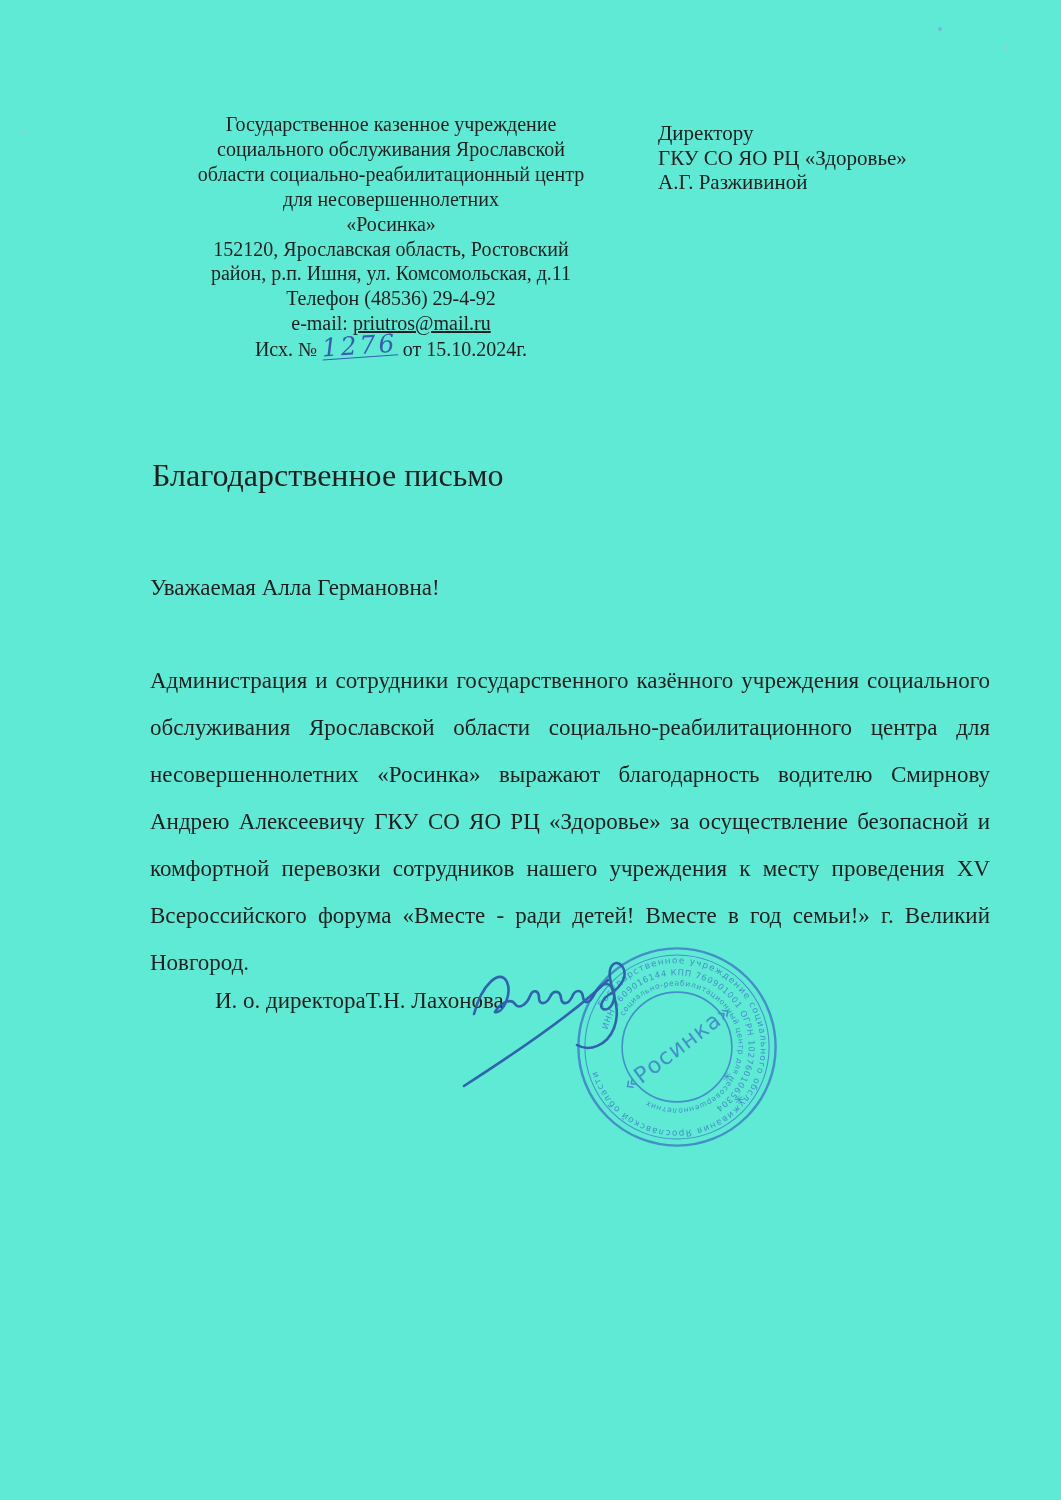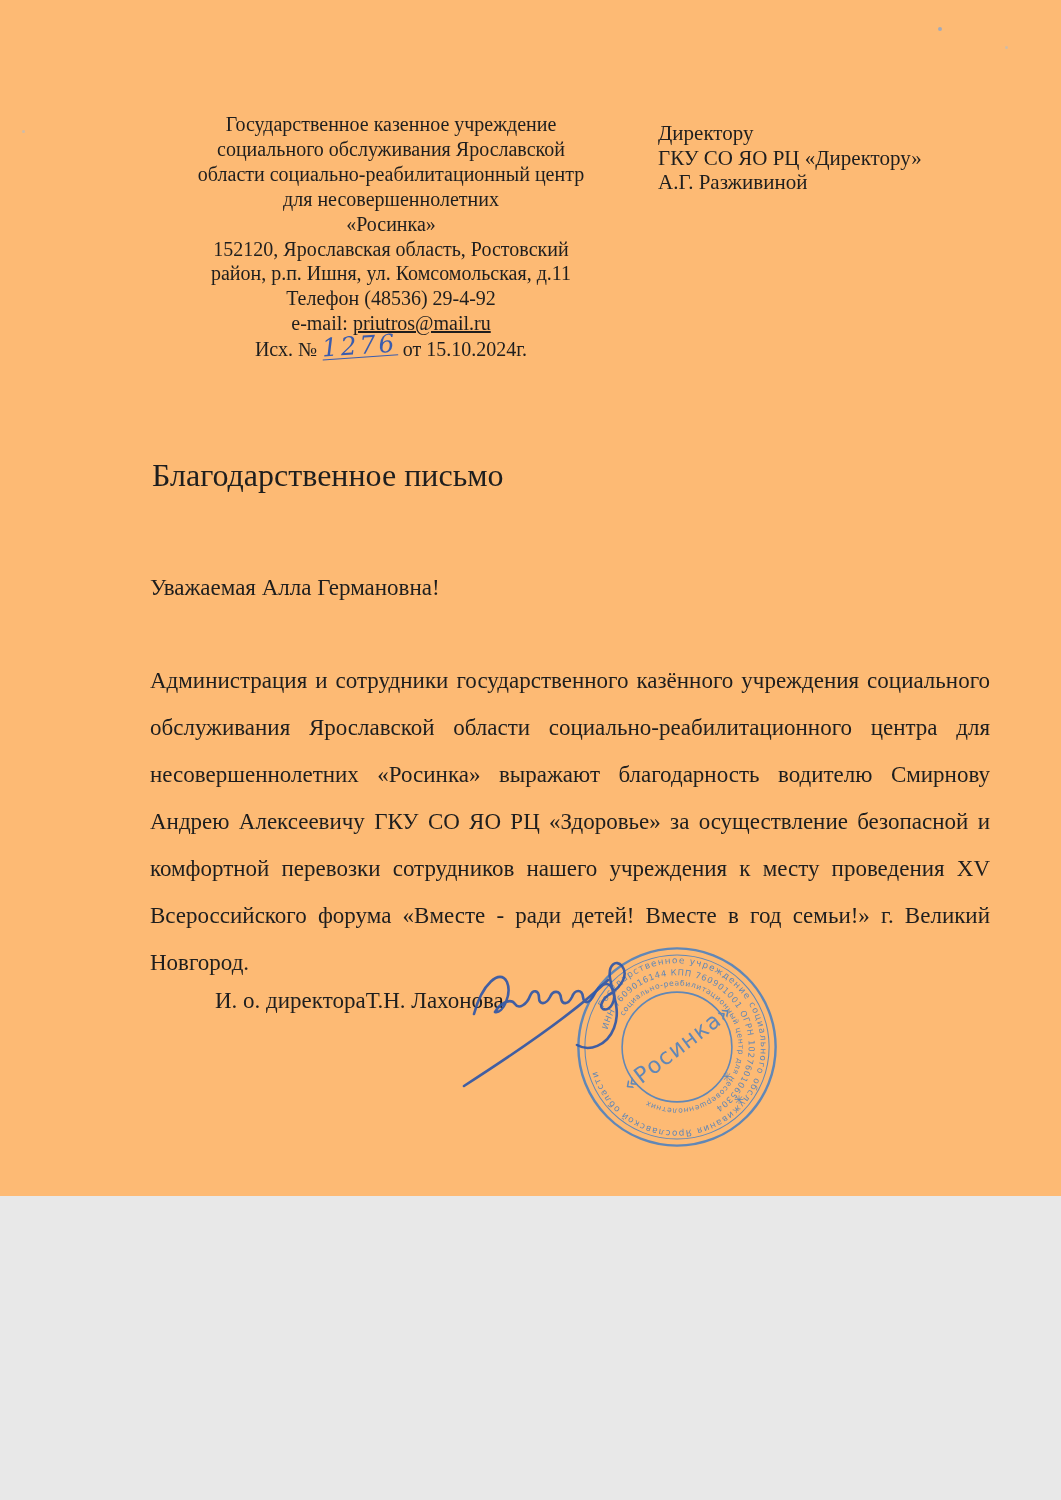--- a/index.html
+++ b/index.html
@@ -1,22 +1,22 @@
 <!DOCTYPE html>
 <html><head>
 <meta charset="utf-8">
 <style>
   * { margin: 0; padding: 0; box-sizing: border-box; }
   html, body { background: #e8e8e8; }
   .page {
     position: relative;
     width: 1061px;
-    height: 1196px;
+    height: 1500px;
     margin: 0 auto;
-    background: #fdba74;
+    background: #5eead4;
     overflow: hidden;
     font-family: "Liberation Serif", serif;
     color: #1e1e1e;
   }
 
   
   .sender-block {
     position: absolute;
     left: 175px; top: 112px;
     width: 432px;
@@ -121,21 +121,21 @@
     <div>«Росинка»</div>
     <div>152120, Ярославская область, Ростовский</div>
     <div>район, р.п. Ишня, ул. Комсомольская, д.11</div>
     <div>Телефон (48536) 29-4-92</div>
     <div><span>e-mail: </span><span class="email-link">priutros@mail.ru</span></div>
     <div><span>Исх. №</span> <span class="handwritten-number">1276</span><span> от 15.10.2024г.</span></div>
   </div>
 
   <div class="recipient-block">
     <div>Директору</div>
-    <div>ГКУ СО ЯО РЦ «Директору»</div>
+    <div>ГКУ СО ЯО РЦ «Здоровье»</div>
     <div>А.Г. Разживиной</div>
   </div>
 
   <div class="letter-title">Благодарственное письмо</div>
 
   <div class="greeting-line">Уважаемая Алла Германовна!</div>
 
   <div class="body-paragraph">Администрация и сотрудники государственного казённого учреждения социального обслуживания Ярославской области социально-реабилитационного центра для несовершеннолетних «Росинка» выражают благодарность водителю Смирнову Андрею Алексеевичу ГКУ СО ЯО РЦ «Здоровье» за осуществление безопасной и комфортной перевозки сотрудников нашего учреждения к месту проведения XV Всероссийского форума «Вместе - ради детей! Вместе в год семьи!» г. Великий Новгород.</div>
 
   <div class="signature-row">

